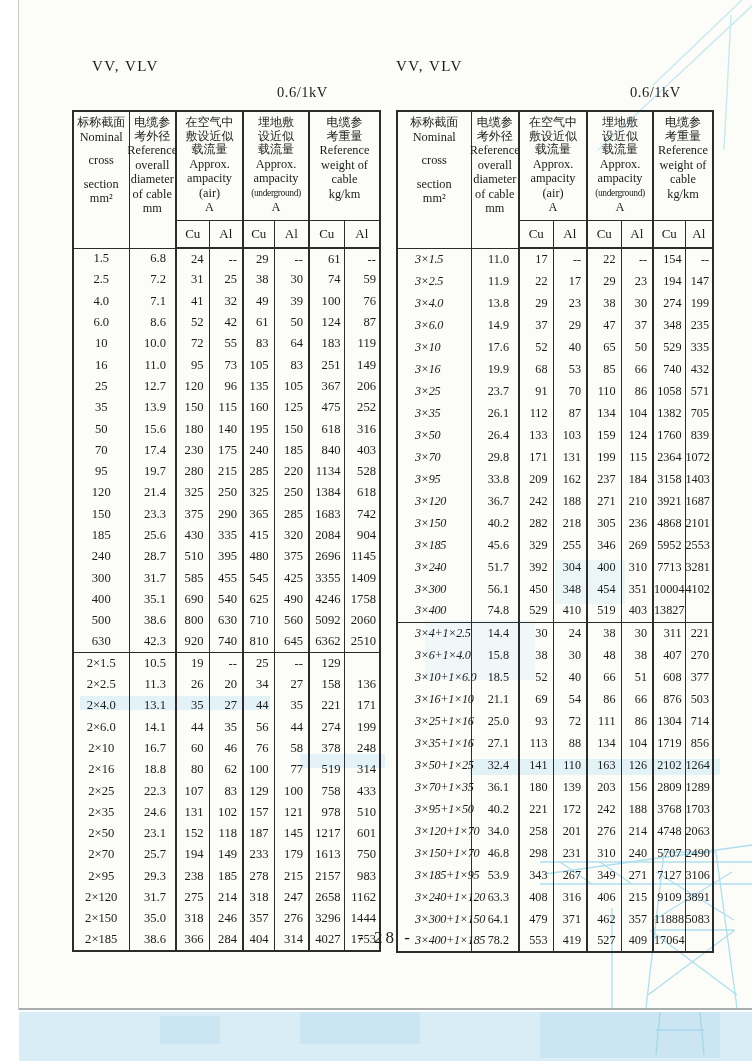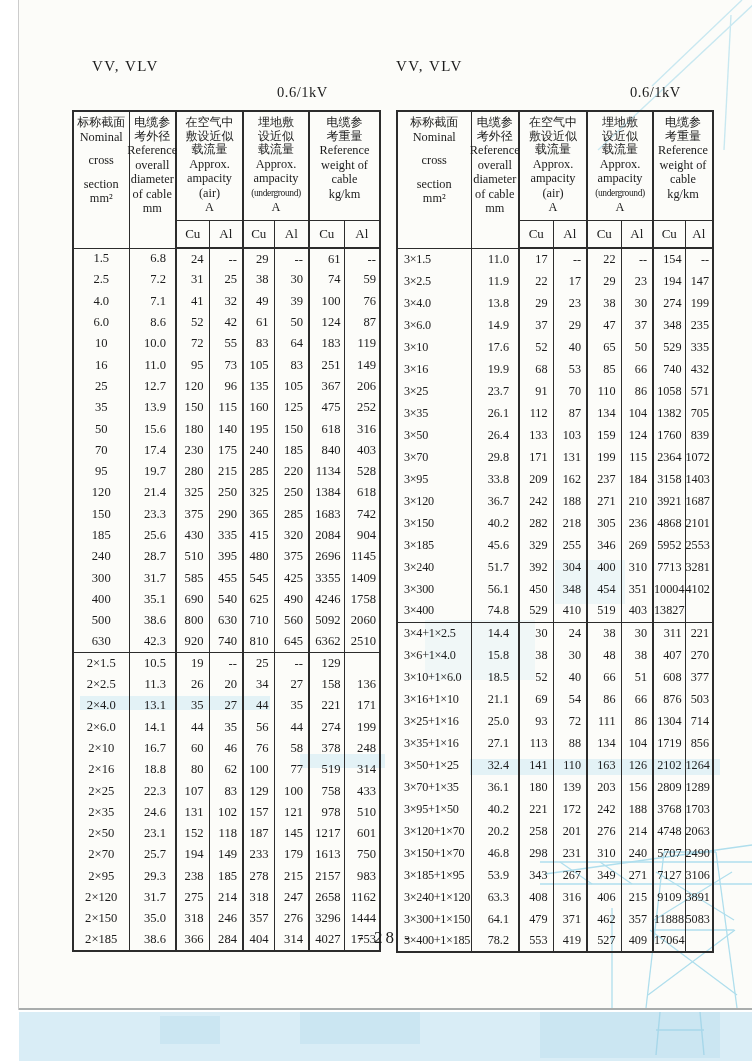--- a/index.html
+++ b/index.html
@@ -48,21 +48,21 @@
   .hc .sp { margin-top:9px; }
   .hc .unit { margin-top:auto; }
 
   tbody td { border-left:1px solid #2c2c2c; border-right:1px solid #2c2c2c; vertical-align:middle; }
   .t-left  tbody td { height:21.3px; font-size:12.6px; }
   .t-right tbody td { height:22px;   font-size:12.2px; }
   td.c-num { text-align:right; padding-right:5px; font-variant-numeric:tabular-nums; }
   .spec tbody td:nth-child(2) { padding-right:9px; }
   .spec tbody td:nth-child(7), .spec tbody td:nth-child(8) { padding-right:3px; }
   td.c-sec { text-align:center; }
-  .t-right td.c-sec { text-align:left; padding-left:6px; letter-spacing:-.3px; }
+  .t-right td.c-sec { text-align:left; padding-left:17px; letter-spacing:-.3px;font-style:italic; }
   td.gsep, thead td.gsep { border-left-width:2px; }
   tbody.section-2 tr:first-child td { border-top:1.6px solid #2c2c2c;margin-left:44px; }
 </style>
 </head>
 <body>
 
 <div class="sheet"></div>
 <div class="sheet-edge-left"></div>
 <div class="below-strip"></div>
 
@@ -856,21 +856,21 @@
         <td class="c-num">40.2</td>
         <td class="c-num gsep">221</td>
         <td class="c-num">172</td>
         <td class="c-num gsep">242</td>
         <td class="c-num">188</td>
         <td class="c-num gsep">3768</td>
         <td class="c-num">1703</td>
       </tr>
       <tr>
         <td class="c-sec">3×120+1×70</td>
-        <td class="c-num">20.2</td>
+        <td class="c-num">34.0</td>
         <td class="c-num gsep">258</td>
         <td class="c-num">201</td>
         <td class="c-num gsep">276</td>
         <td class="c-num">214</td>
         <td class="c-num gsep">4748</td>
         <td class="c-num">2063</td>
       </tr>
       <tr>
         <td class="c-sec">3×150+1×70</td>
         <td class="c-num">46.8</td>

